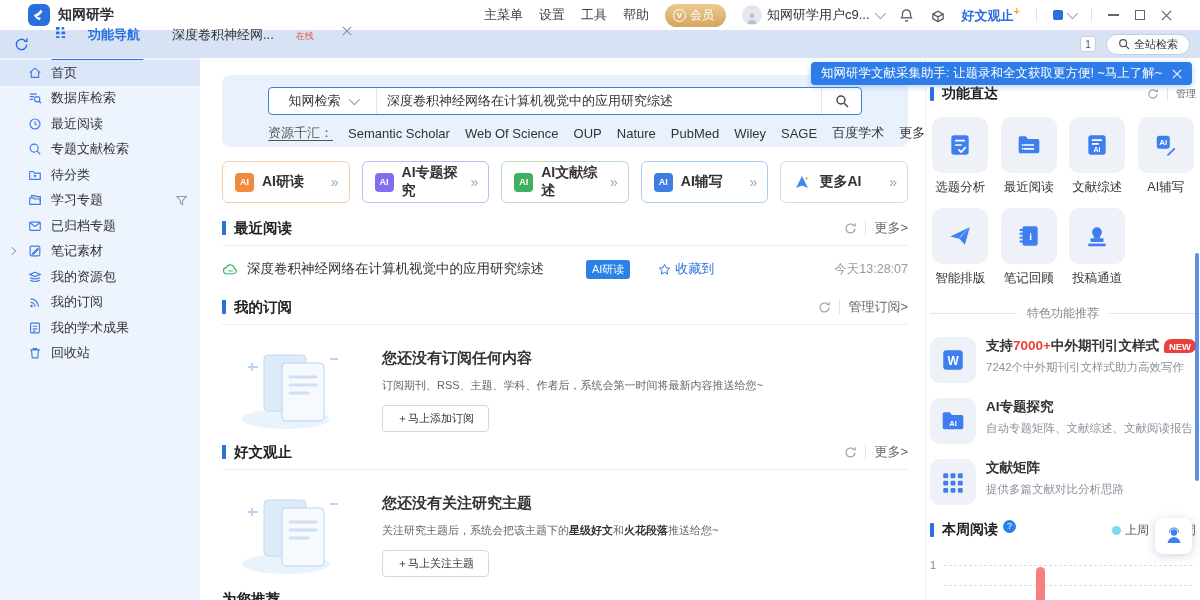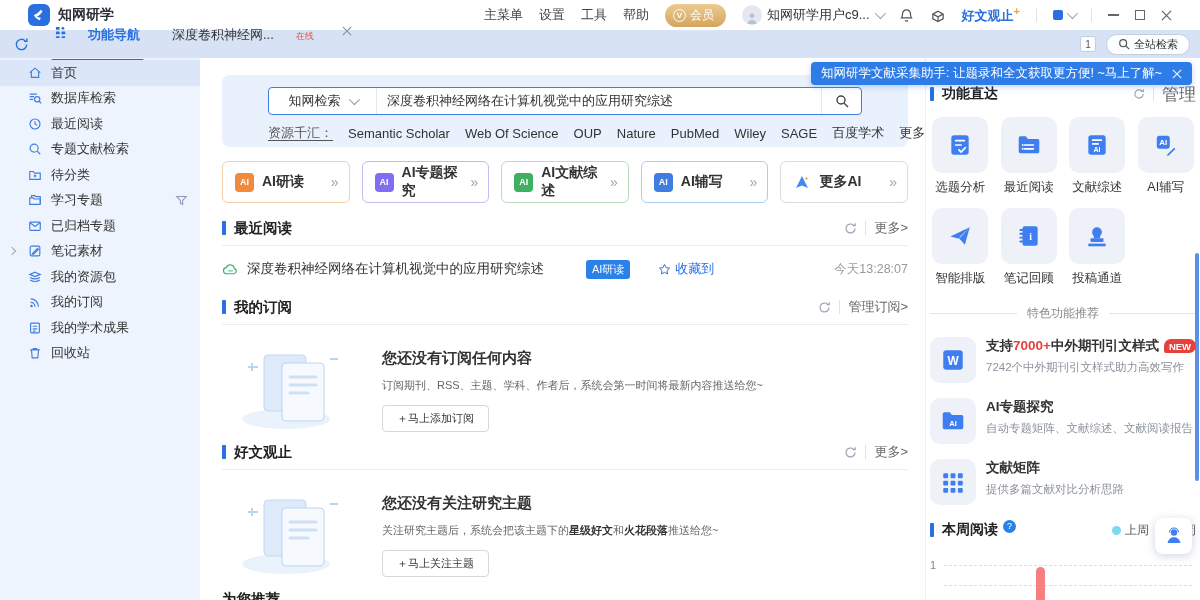--- a/index.html
+++ b/index.html
@@ -496,21 +496,21 @@
     <div class="rightpane">
       <div class="sec-head" style="margin-top:25px;">
         <span class="sec-bar"></span>
         <span class="sec-title" style="font-size:14px;">功能直达</span>
         <span class="sec-right">
           <svg width="12" height="12" viewBox="0 0 16 16" fill="none" stroke="#9aa3b2" stroke-width="1.5">
               <path d="M13.5 8a5.5 5.5 0 1 1-1.7-4"></path>
               <path d="M13.8 1.5v3h-3"></path>
             </svg>
           <span class="vdiv"></span>
-          <span class="sec-link" style="font-size:17px;">管理</span>
+          <span class="sec-link" style="font-size:10px;">管理</span>
         </span>
       </div>
 
       <div class="qa-grid">
         <div class="qa-item">
           <span class="qa-tile">
               <svg width="26" height="26" viewBox="0 0 24 24">
                 <rect x="4" y="3" width="16" height="18" rx="2.5" fill="#3e7ef0"></rect>
                 <path d="M8 8h8M8 12h5" stroke="#fff" stroke-width="1.6" stroke-linecap="round"></path>
                 <path d="M11 16.5l2 2 4-4" stroke="#fff" stroke-width="1.6" fill="none" stroke-linecap="round"></path>

